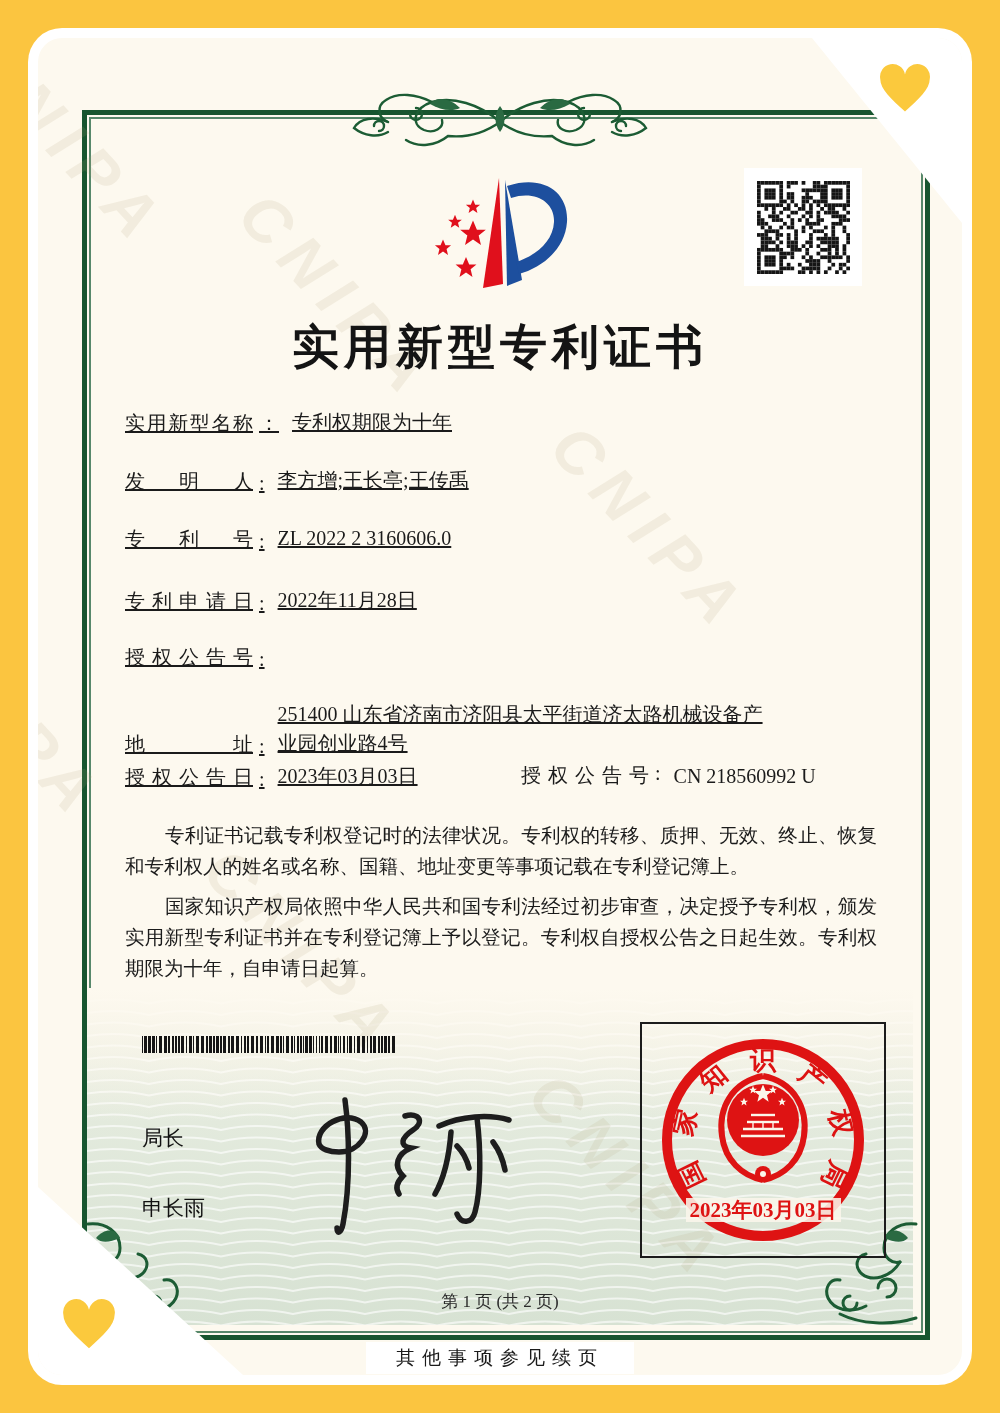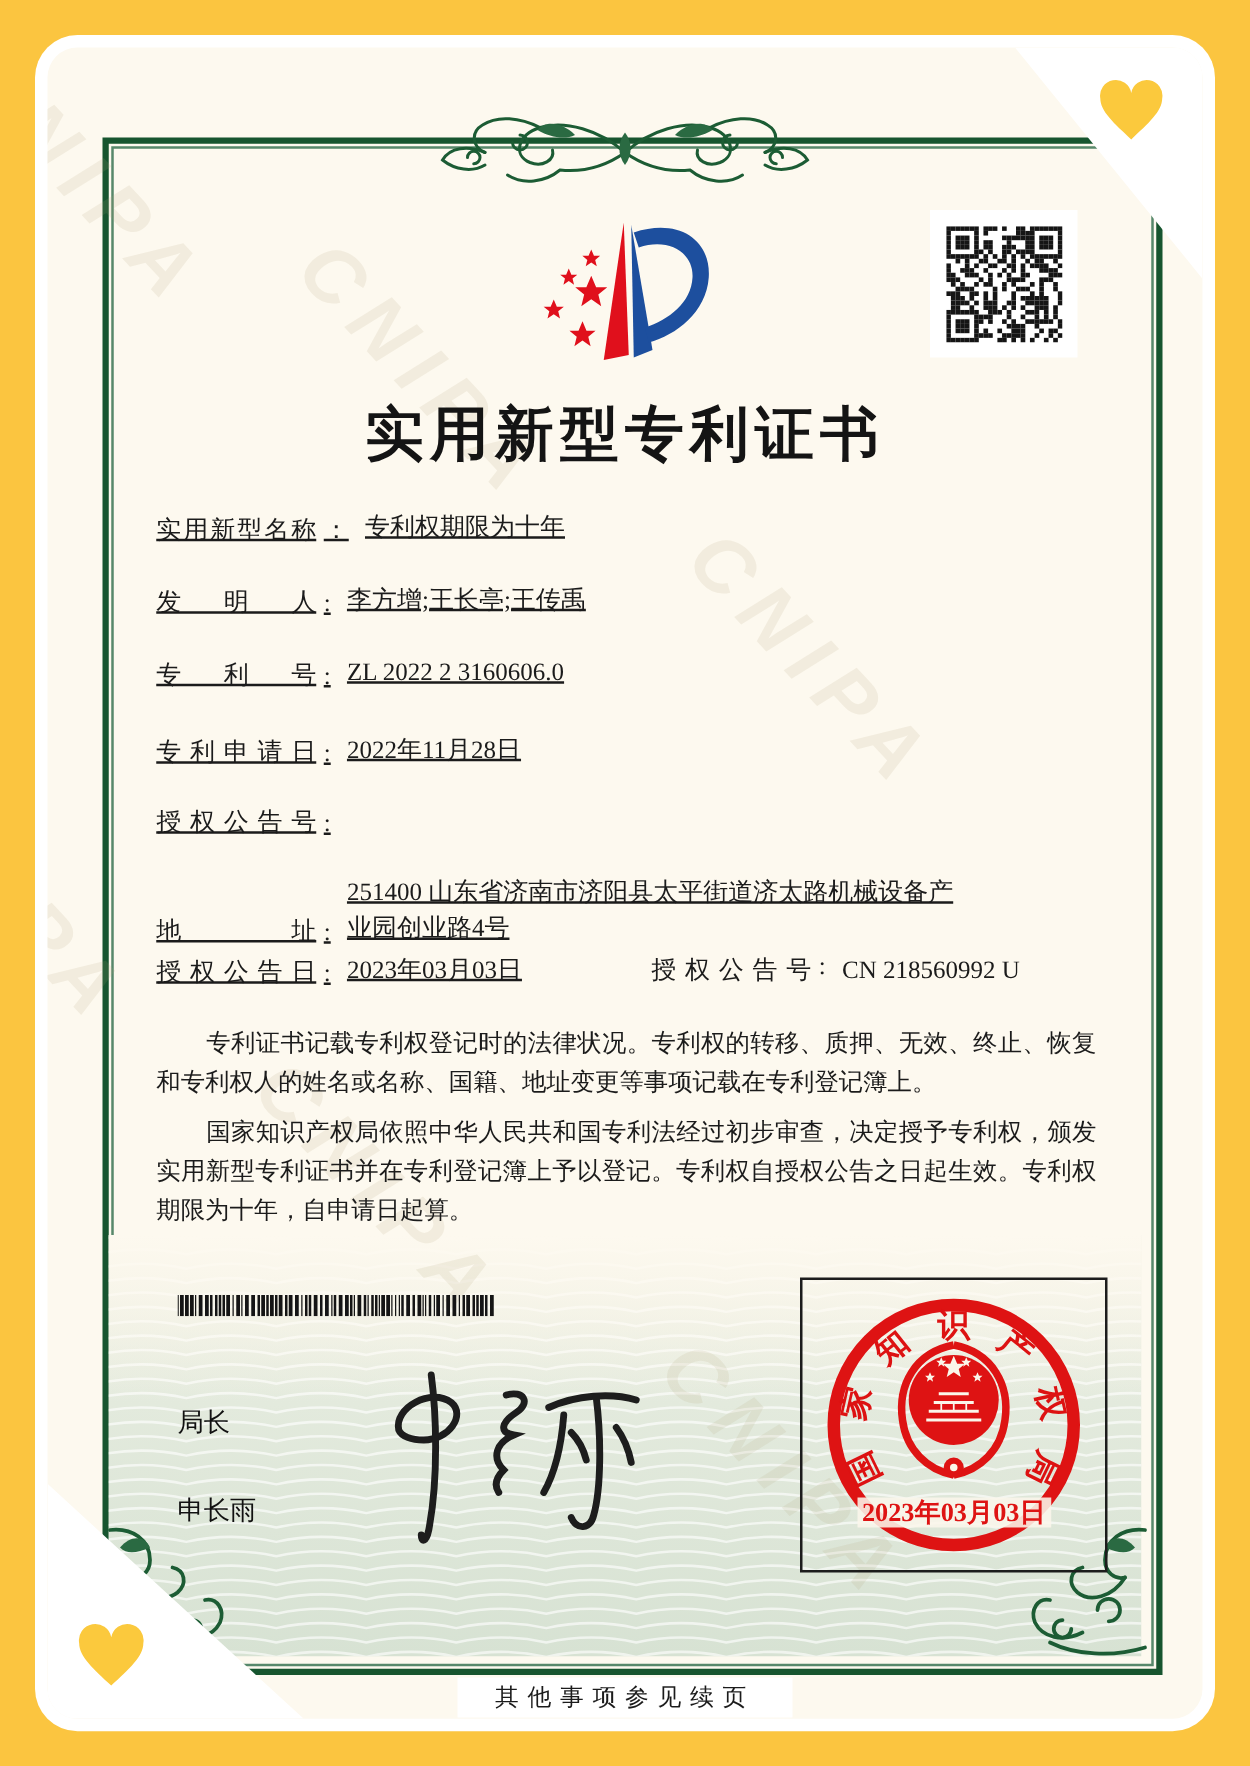--- a/index.html
+++ b/index.html
@@ -692,20 +692,21 @@
       </g>
       <g stroke="#FBF6EA" stroke-width="1.4" fill="none">
         <path d="M45,54 v7"></path>
           <path d="M55,54 v7"></path>
           <path d="M65,54 v7"></path>
       </g>
     </svg>
     <div class="seal-date" data-name="seal-date"><span>2023年03月03日</span></div>
   </div>
 
+  <div class="page-num" data-name="page-number">第 1 页 (共 2 页)</div>
   <div class="cont-box" data-name="continuation-note-box">
     <div data-name="continuation-note">其他事项参见续页</div>
   </div>
 
   <div class="tri-tr" data-name="corner-fold-top-right"></div>
   <div class="tri-bl" data-name="corner-fold-bottom-left"></div>
 
   <svg class="heart heart-tr" width="54" height="50" viewBox="0 0 48 44" data-name="heart-icon">
     <path d="M24 42 C12 31 2 22 2 13 A11 11 0 0 1 24 9 A11 11 0 0 1 46 13 C46 22 36 31 24 42 Z"></path>
   </svg>

